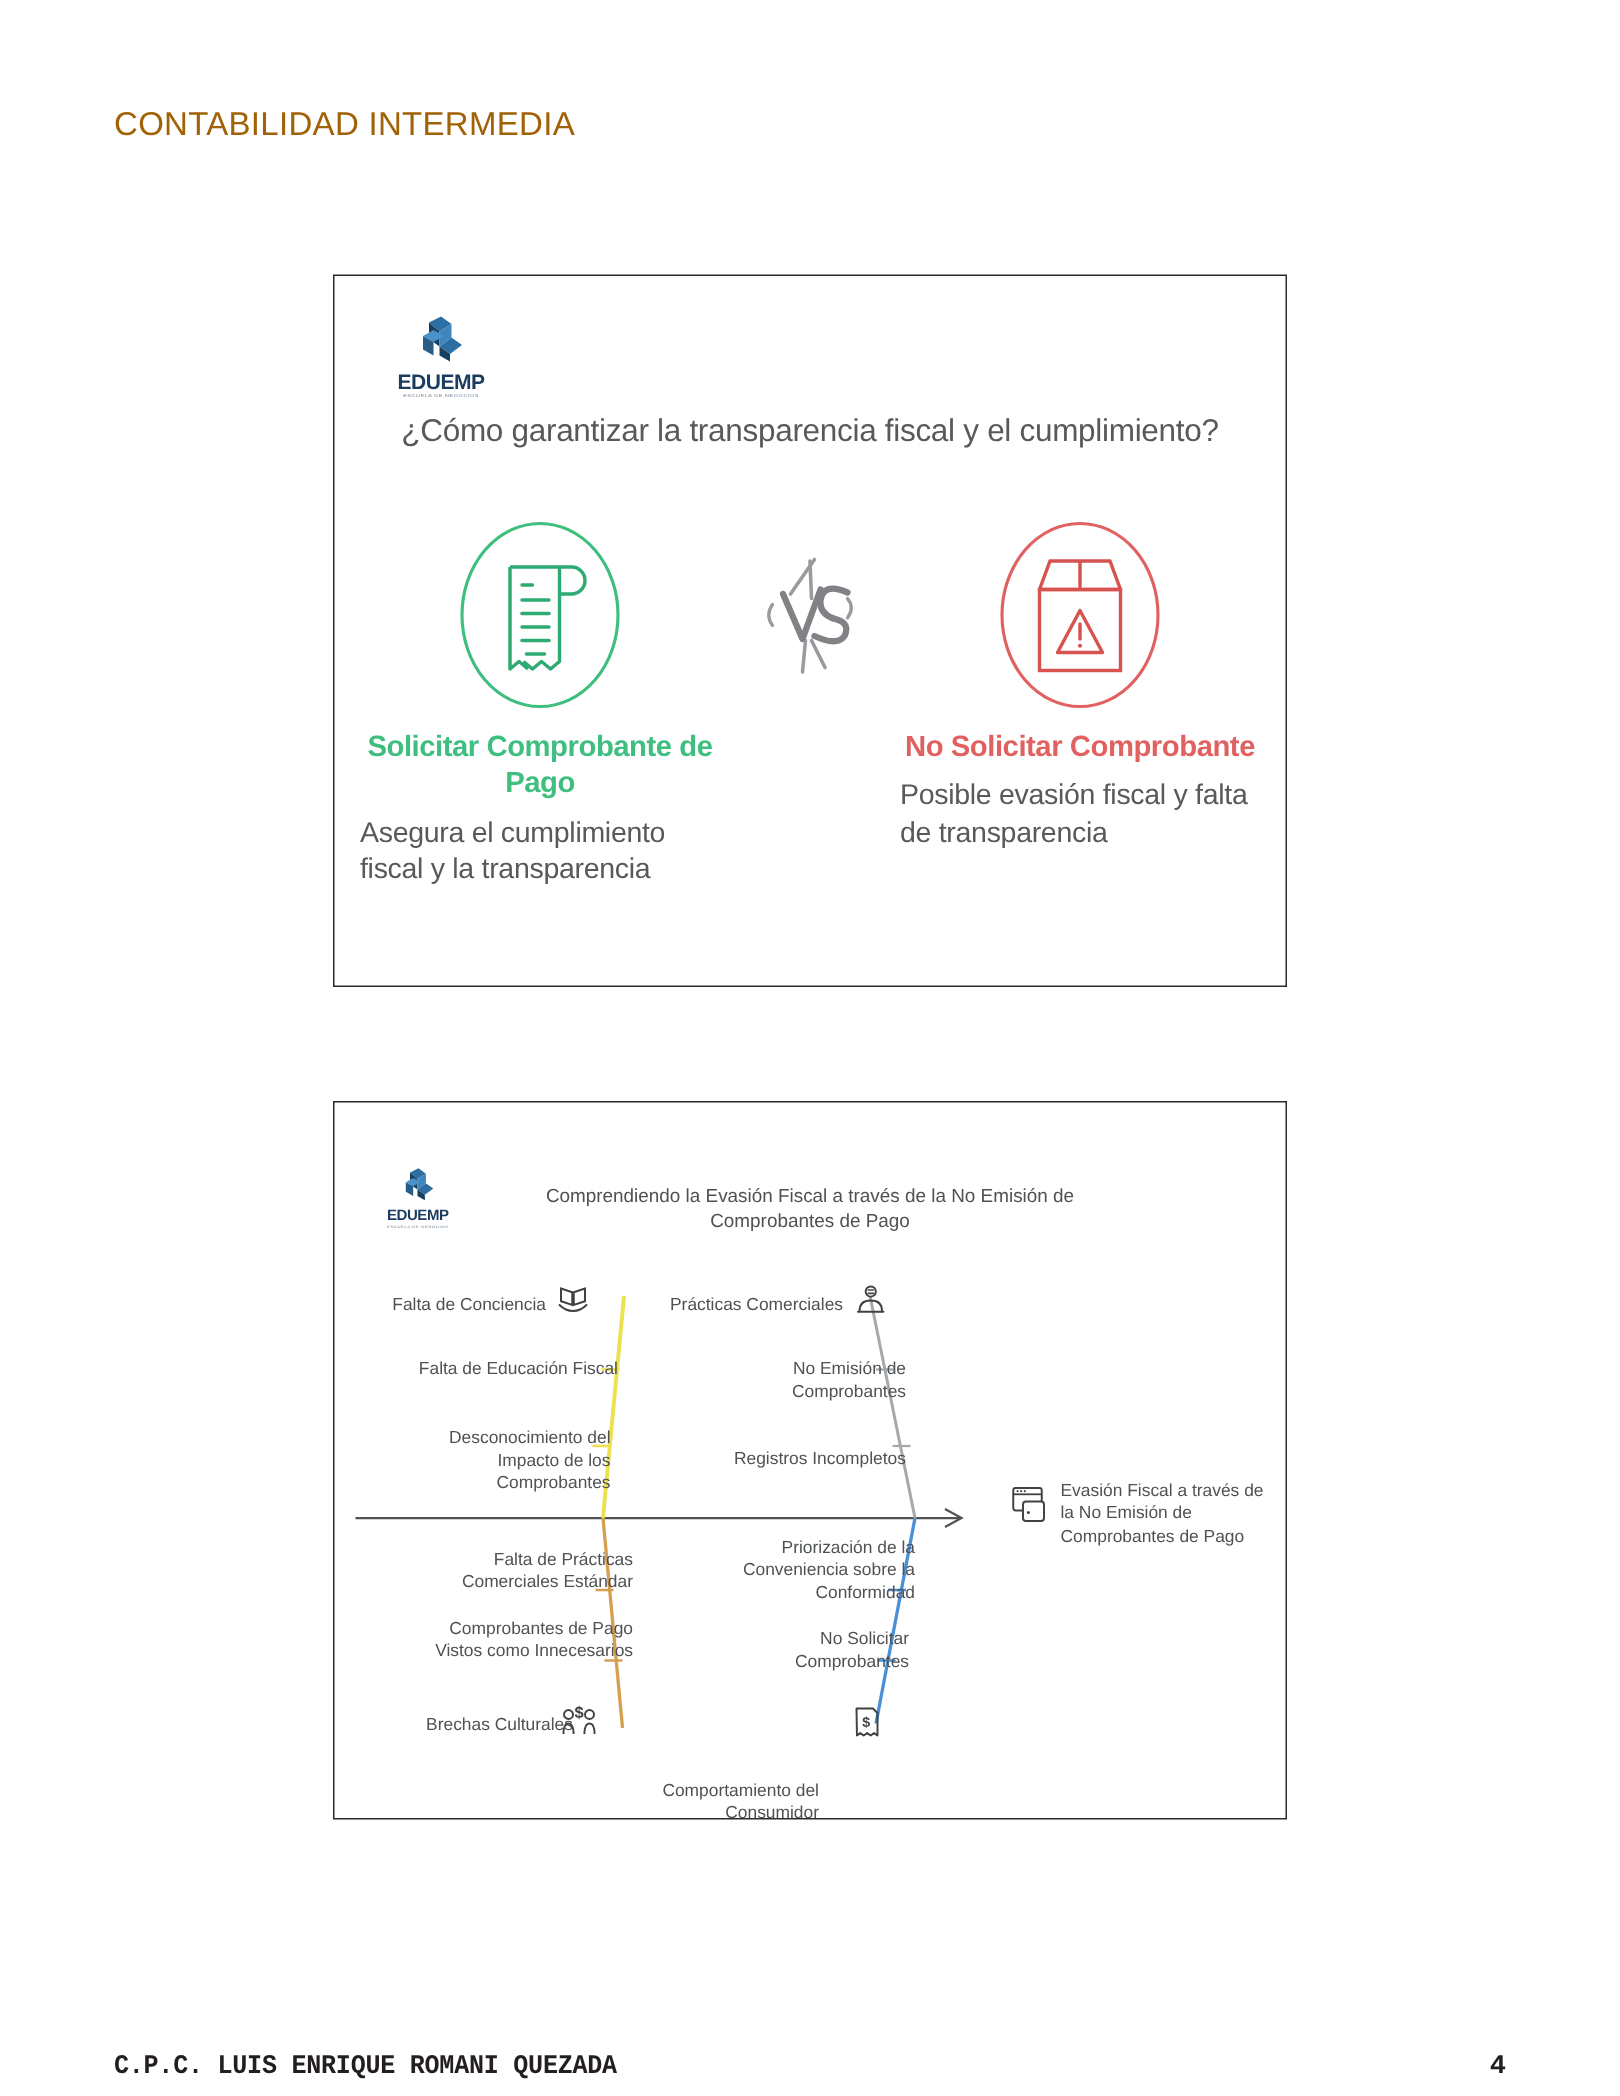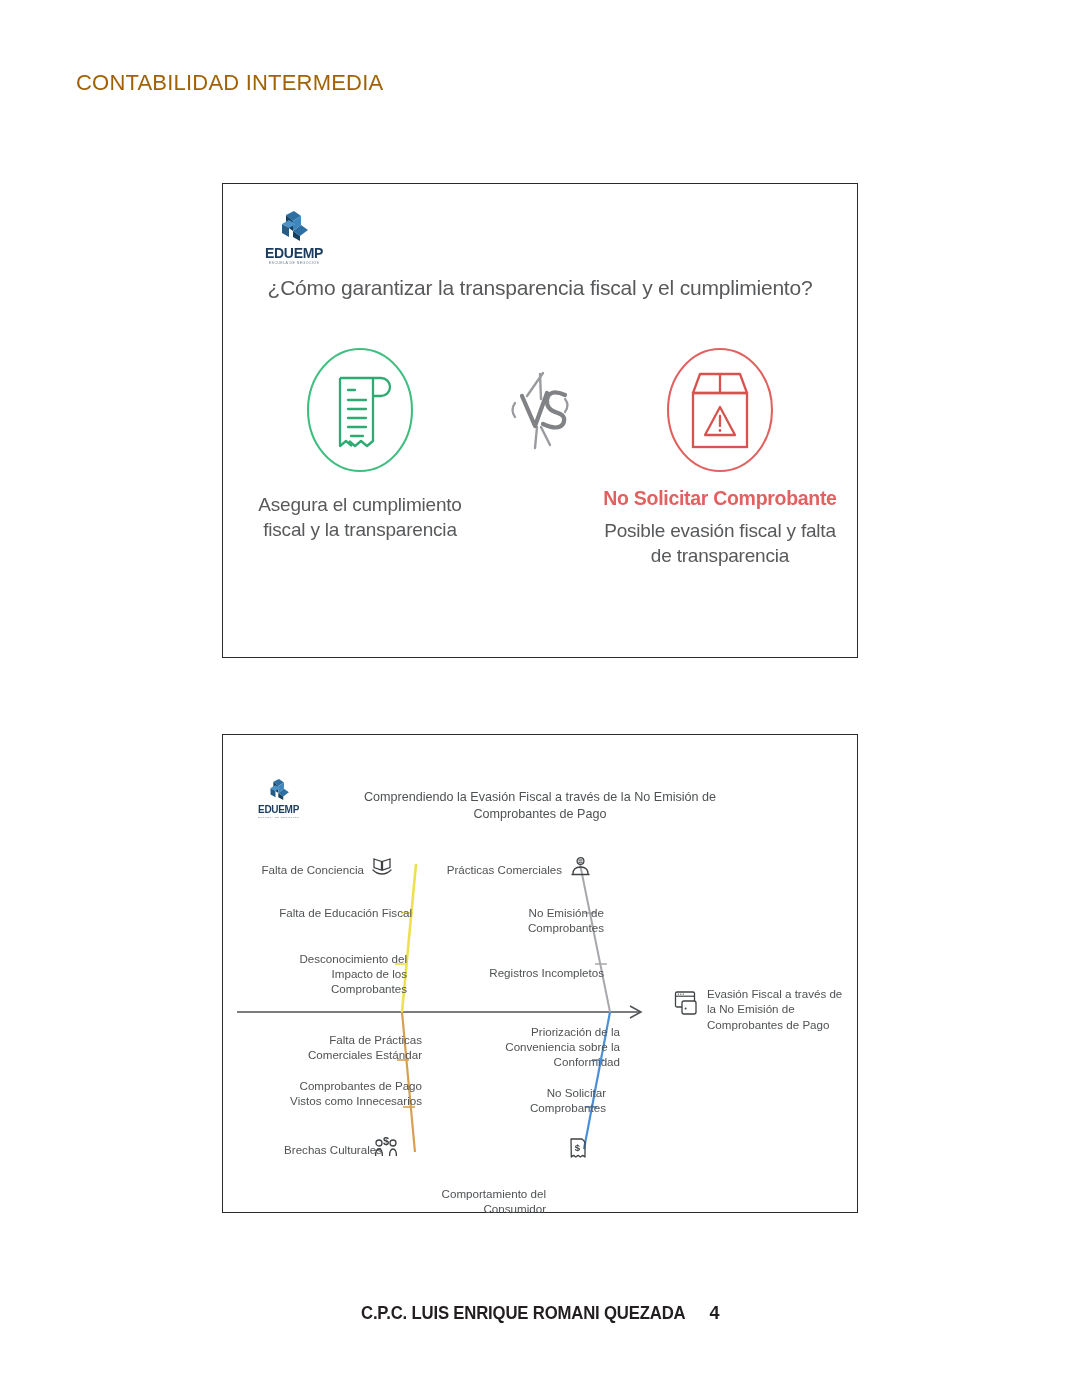--- a/index.html
+++ b/index.html
@@ -22,25 +22,26 @@
     left: 76px;
     top: 70px;
     font-size: 22px;
     letter-spacing: 0.2px;
     color: #a16207;
     white-space: nowrap;
   }
   .doc-footer {
     position: absolute;
     left: 76px;
-    top: 1303px;
+    top: 1368px;
     width: 928px;
     display: flex;
-    justify-content: center;
+    justify-content: space-between;
     align-items: baseline;
+    font-family: Liberation Mono, monospace;
   }
   .doc-footer .footer-name {
     font-size: 18px;
     font-weight: bold;
     letter-spacing: -0.2px;
     transform: scaleX(0.93);
     transform-origin: left center;
     color: #231f20;
     white-space: nowrap;
   }
@@ -134,21 +135,20 @@
     font-size: 19.5px;
     font-weight: bold;
     text-align: center;
     line-height: 1.25;
     letter-spacing: -0.3px;
     margin-top: 2px;
   }
   .s1-col .col-desc {
     font-size: 19px;
     color: #58595b;
-    text-align: center;
     line-height: 1.3;
     margin-top: 9px;
     letter-spacing: -0.2px;
   }
   .s1-vs {
     width: 96px;
     display: flex;
     align-items: center;
     justify-content: center;
     height: 148px;
@@ -224,20 +224,21 @@
         <path d="M45 38 V106 l6 -5 6 5" fill="none" stroke="#2eab72" stroke-width="2.3" stroke-linejoin="round"></path>
         <path d="M78 38 V101 l-6 5 -6 -5 -6 5 -6 -5" fill="none" stroke="#2eab72" stroke-width="2.3" stroke-linejoin="round"></path>
         <line x1="53" y1="50" x2="60" y2="50" stroke="#2eab72" stroke-width="2.3" stroke-linecap="round"></line>
         <line x1="53" y1="60" x2="71" y2="60" stroke="#2eab72" stroke-width="2.3" stroke-linecap="round"></line>
         <line x1="53" y1="69" x2="71" y2="69" stroke="#2eab72" stroke-width="2.3" stroke-linecap="round"></line>
         <line x1="53" y1="78" x2="71" y2="78" stroke="#2eab72" stroke-width="2.3" stroke-linecap="round"></line>
         <line x1="53" y1="87" x2="71" y2="87" stroke="#2eab72" stroke-width="2.3" stroke-linecap="round"></line>
         <line x1="56" y1="96" x2="68" y2="96" stroke="#2eab72" stroke-width="2.3" stroke-linecap="round"></line>
       </svg>
     </div>
+    <div class="col-title" style="color:#3fbf7f">Solicitar Comprobante de Pago</div>
     <div class="col-desc">Asegura el cumplimiento fiscal y la transparencia</div>
   </div>
 
   <div class="s1-vs">
     <svg width="78" height="82" viewBox="0 0 78 82" aria-hidden="true">
       <path d="M42 4 L26 27" fill="none" stroke="#9a9b9e" stroke-width="2.4" stroke-linecap="round"></path>
       <path d="M39 5 L40 30" fill="none" stroke="#9a9b9e" stroke-width="2.4" stroke-linecap="round"></path>
       <path d="M36 58 L34 79" fill="none" stroke="#9a9b9e" stroke-width="2.4" stroke-linecap="round"></path>
       <path d="M40 58 L49 76" fill="none" stroke="#9a9b9e" stroke-width="2.4" stroke-linecap="round"></path>
       <path d="M14 34 Q9 41 14 48" fill="none" stroke="#9a9b9e" stroke-width="2.2" stroke-linecap="round"></path>
@@ -330,21 +331,21 @@
 <div class="fb-label right-al" style="left:268px; top:1078px; width:154px;">Comprobantes de Pago Vistos como Innecesarios</div>
 <div class="fb-label right-al" style="left:268px; top:1142px; width:114px;">Brechas Culturales</div>
 <svg class="fb-icon" style="left:374px; top:1134px;" width="26" height="25" viewBox="0 0 26 25" aria-hidden="true">
   <circle cx="5" cy="9" r="3" fill="none" stroke="#3f4244" stroke-width="1.3"></circle>
   <path d="M1.6 22 q0 -7 3.4 -7 q3.4 0 3.4 7" fill="none" stroke="#3f4244" stroke-width="1.3"></path>
   <circle cx="19" cy="9" r="3" fill="none" stroke="#3f4244" stroke-width="1.3"></circle>
   <path d="M15.6 22 q0 -7 3.4 -7 q3.4 0 3.4 7" fill="none" stroke="#3f4244" stroke-width="1.3"></path>
   <text x="12" y="11" font-family="Liberation Sans, sans-serif" font-size="11" font-weight="bold" fill="#3f4244" text-anchor="middle">$</text>
 </svg>
 
-<div class="fb-label right-al" style="left:480px; top:1024px; width:140px;">Priorización de la Conveniencia sobre la Conformidad</div>
+<div class="fb-label right-al" style="left:470px; top:1024px; width:140px;">Priorización de la Conveniencia sobre la Conformidad</div>
 <div class="fb-label right-al" style="left:486px; top:1085px; width:120px;">No Solicitar Comprobantes</div>
 <div class="fb-label right-al" style="left:422px; top:1138px; width:124px;margin-top:48px;">Comportamiento del Consumidor</div>
 <svg class="fb-icon" style="left:568px; top:1137px;" width="20" height="24" viewBox="0 0 20 24" aria-hidden="true">
   <path d="M3 2 H14 l3 3 V20 l-2.3 -1.6 -2.3 1.6 -2.3 -1.6 -2.3 1.6 -2.3 -1.6 -2.2 1.6 Z" fill="none" stroke="#3f4244" stroke-width="1.3" stroke-linejoin="round"></path>
   <text x="9.5" y="14" font-family="Liberation Sans, sans-serif" font-size="9.5" font-weight="bold" fill="#3f4244" text-anchor="middle">$</text>
 </svg>
 
 <svg class="fb-icon" style="left:674px; top:990px;" width="26" height="26" viewBox="0 0 26 26" aria-hidden="true">
   <rect x="1.5" y="2" width="19" height="15" rx="1.6" fill="none" stroke="#3f4244" stroke-width="1.3"></rect>
   <line x1="1.5" y1="6.2" x2="20.5" y2="6.2" stroke="#3f4244" stroke-width="1.2"></line>

